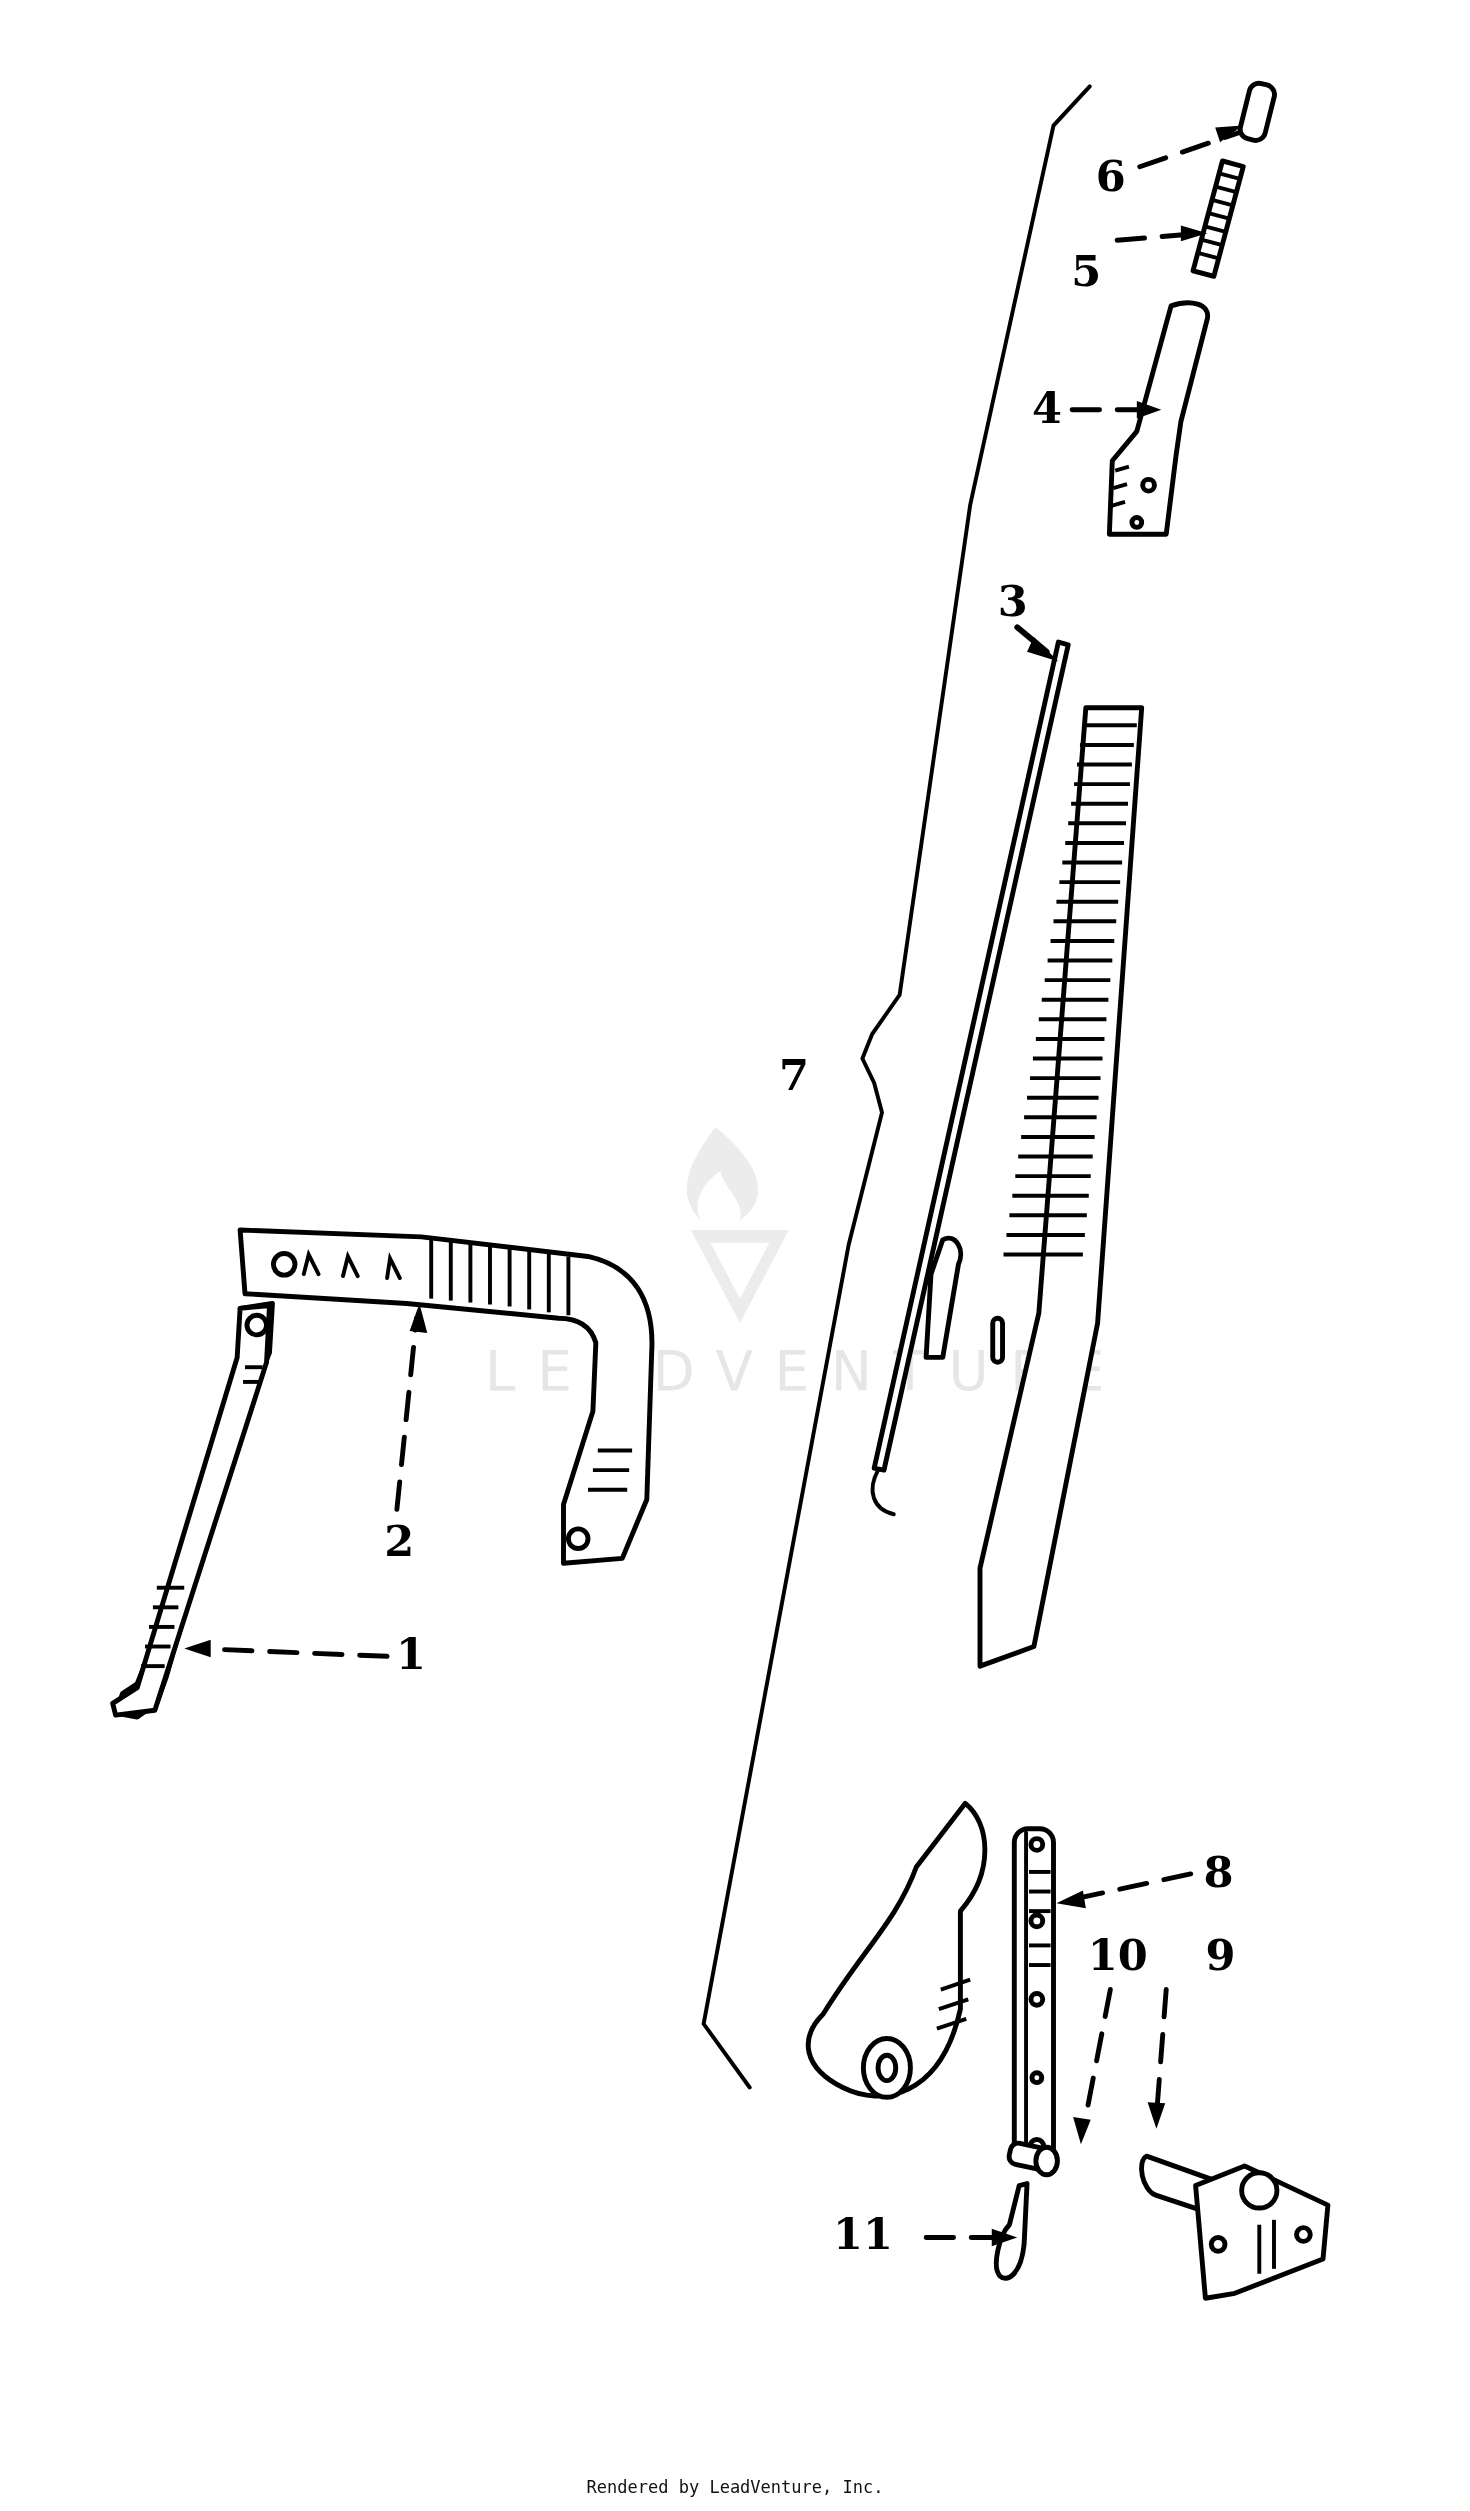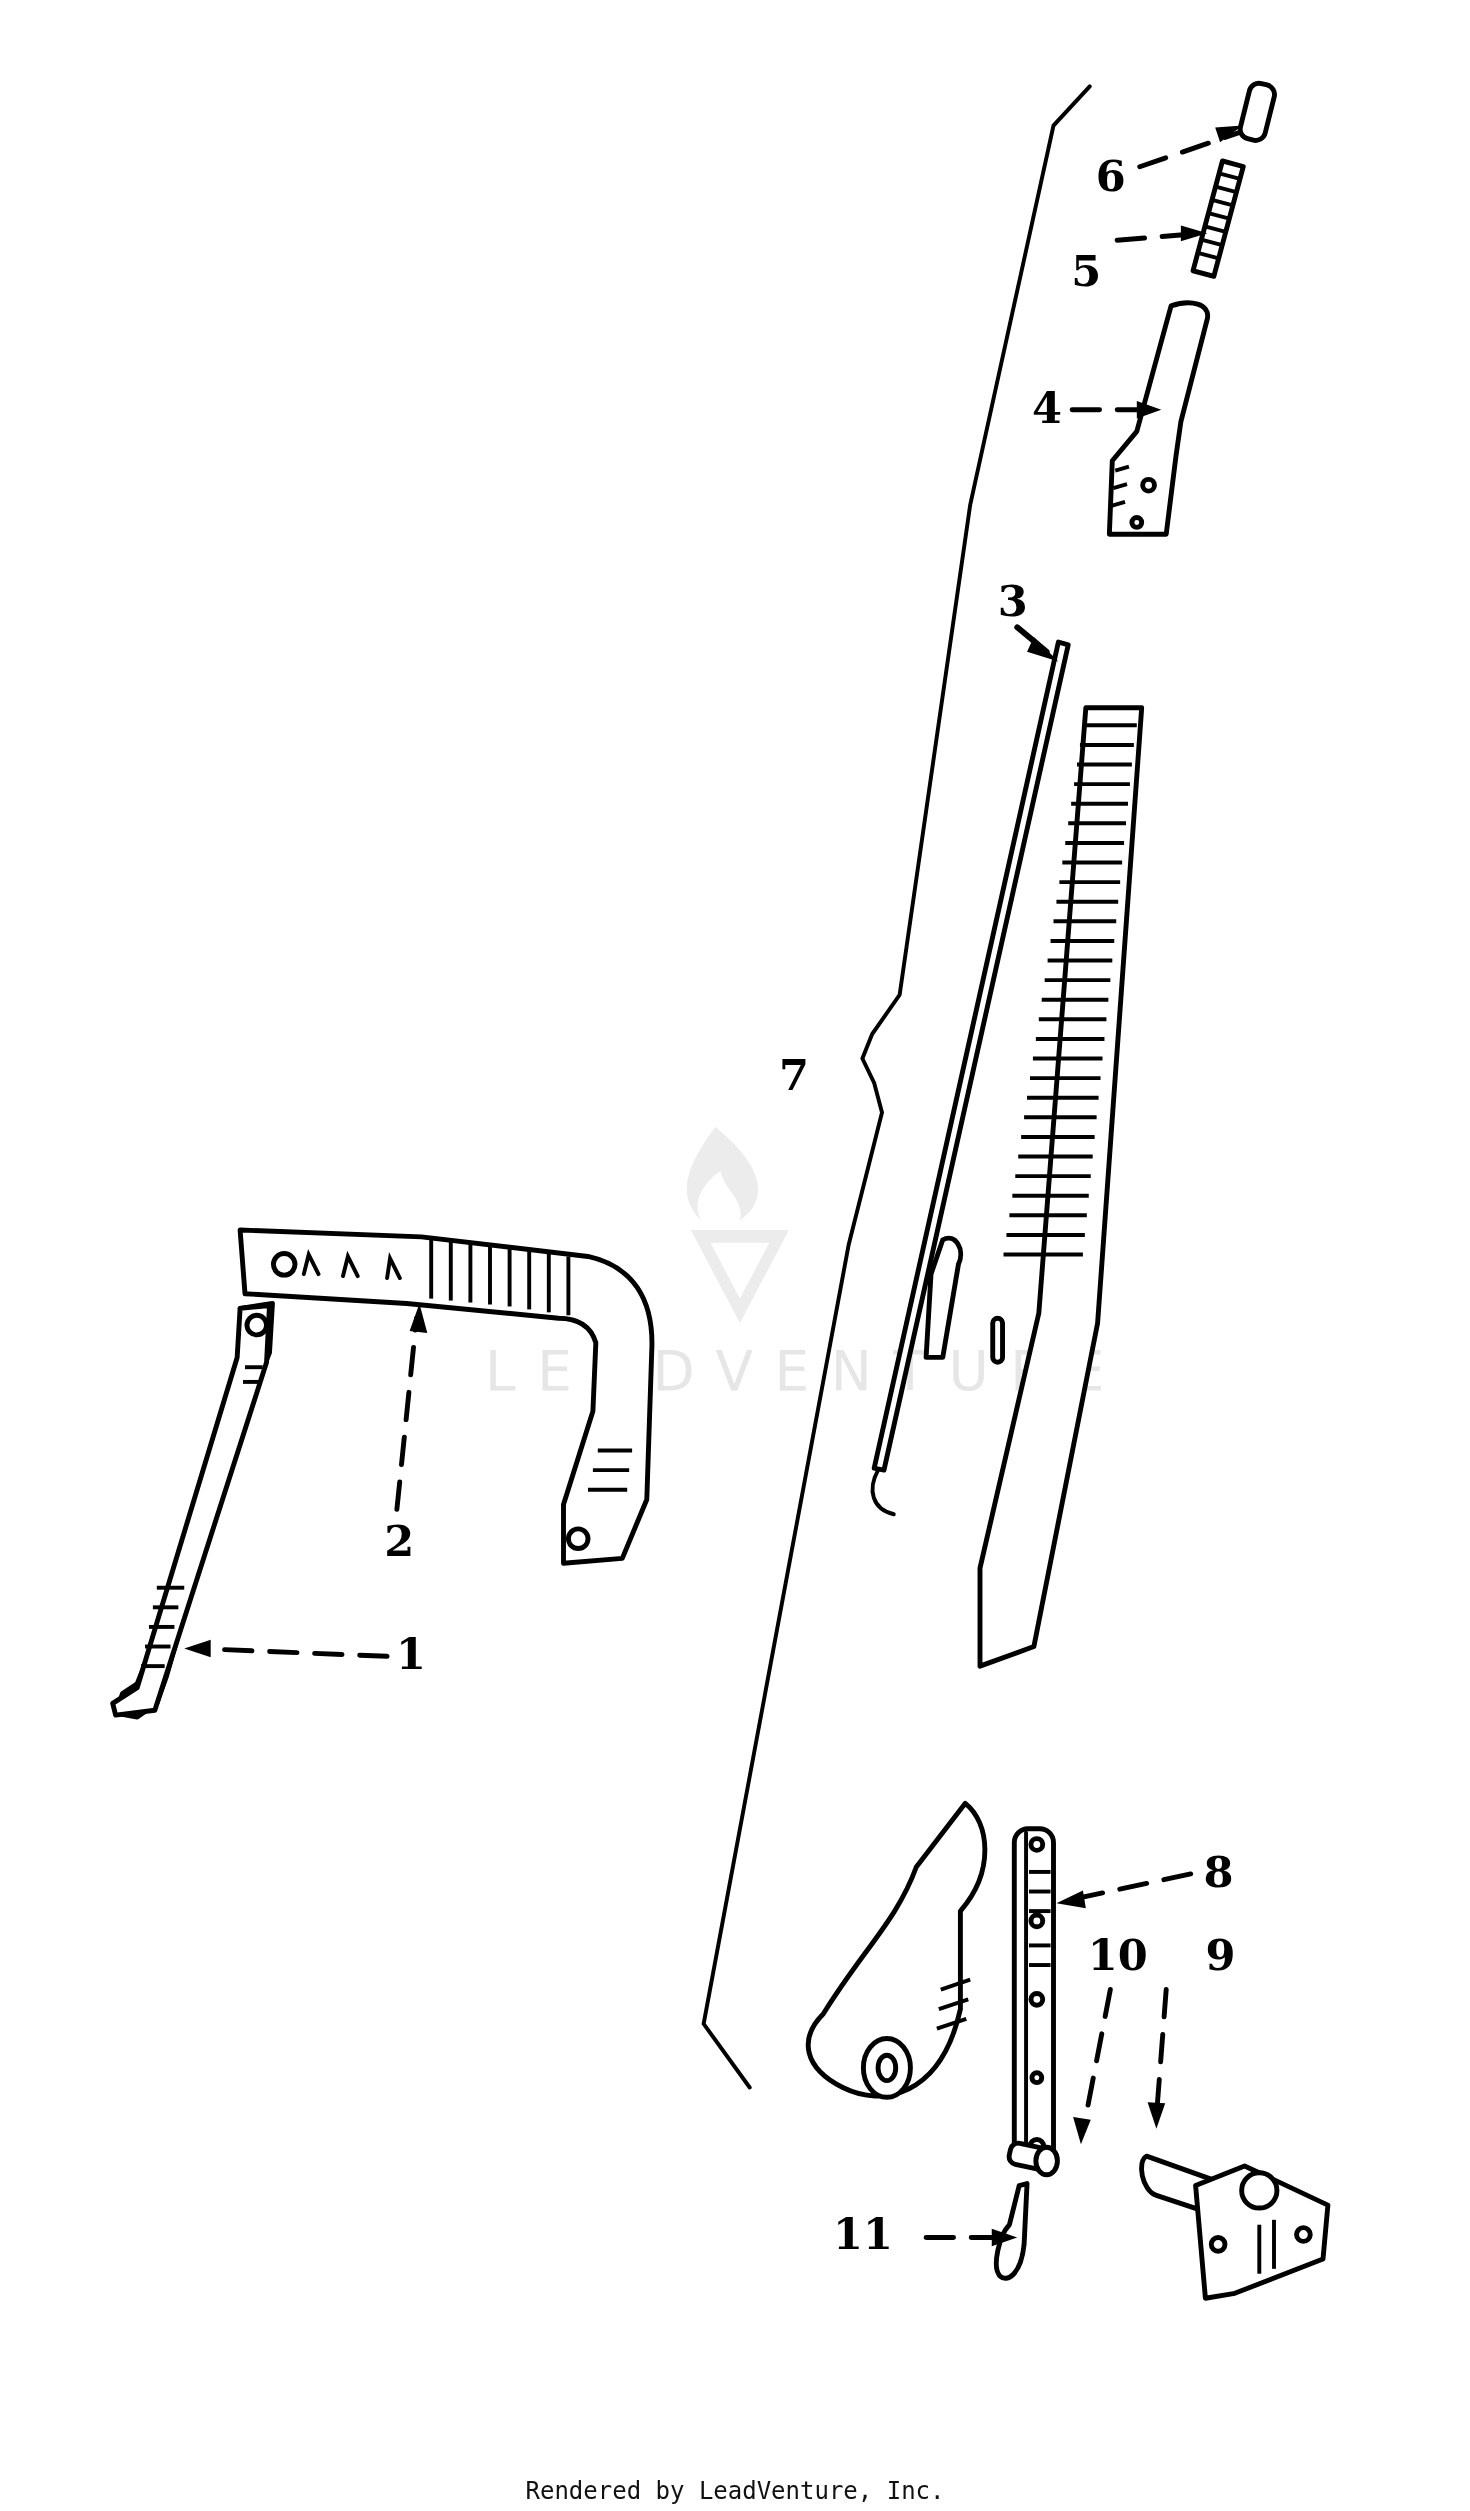--- a/index.html
+++ b/index.html
@@ -8,21 +8,21 @@
   #diagram { position: absolute; left: 0; top: 0; width: 1470px; height: 2511px; }
   .part { fill: #ffffff; stroke: #000; stroke-width: 5; stroke-linejoin: round; stroke-linecap: round; }
   .thin { fill: none; stroke: #000; stroke-width: 4; stroke-linecap: round; }
   .hatch { fill: none; stroke: #000; stroke-width: 4; }
   .leader { fill: none; stroke: #000; stroke-width: 5; stroke-dasharray: 28 18; stroke-linecap: round; }
   .arrow { fill: #000; stroke: none; }
   .callout { font-family: "DejaVu Serif", serif; font-weight: bold; font-size: 44px; fill: #000; }
   .wm-text { font-family: "DejaVu Sans", sans-serif; font-size: 56px; fill: #e6e6e6; letter-spacing: 22px; }
   .wm-shape { fill: #ececec; }
   #footer { position: absolute; left: 0; width: 1470px; top: 2477px; text-align: center;
-            font-family: "DejaVu Sans Mono", monospace; font-size: 24px; color: #111; }
+            font-family: "DejaVu Sans Mono", monospace; font-size: 17px; color: #111; }
 </style>
 </head>
 <body>
 
 <svg id="diagram" viewBox="0 0 1500 2562" xmlns="http://www.w3.org/2000/svg">
 
   <g>
     <path class="wm-shape" d="M730 1150 C700 1190 690 1220 715 1245 C705 1225 720 1205 735 1195 C740 1215 760 1225 755 1245 C785 1225 780 1190 730 1150 Z"></path>
     <path class="wm-shape" d="M705 1255 L805 1255 L755 1350 Z M725 1268 L755 1325 L785 1268 Z" fill-rule="evenodd"></path>
     <text class="wm-text" x="495" y="1418">LEADVENTURE</text>

